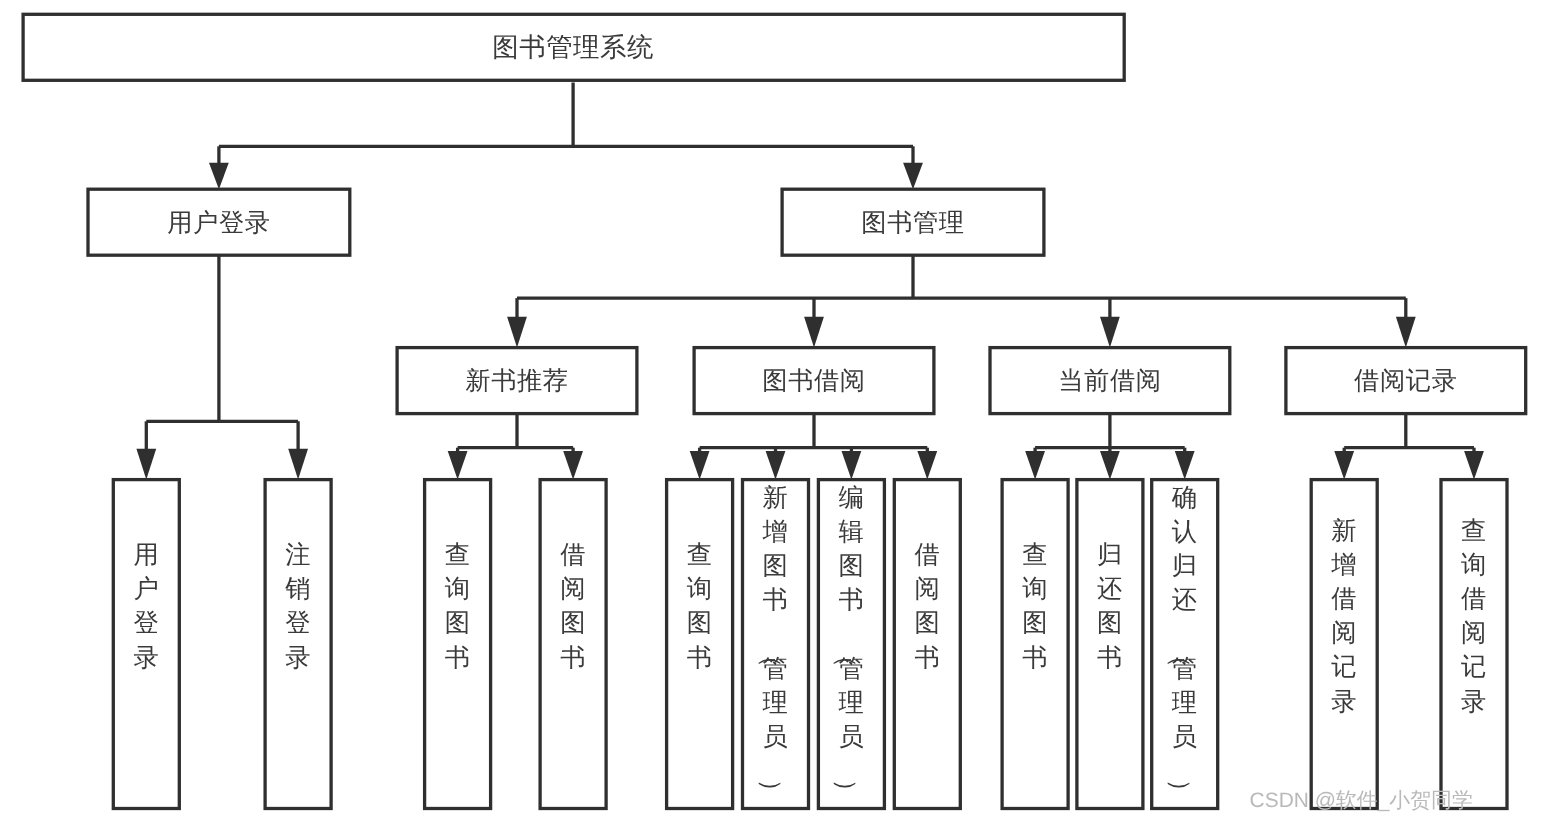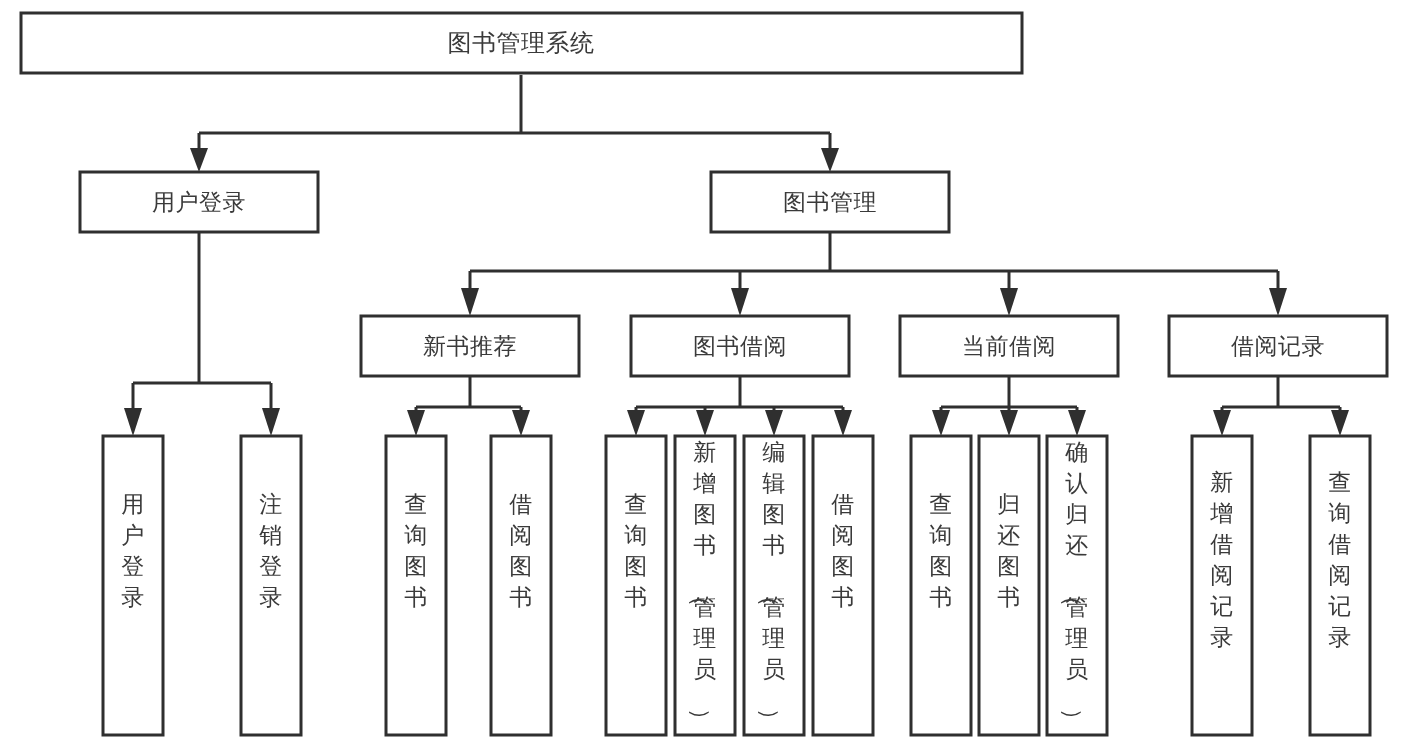--- a/index.html
+++ b/index.html
@@ -248,13 +248,14 @@
       <text class="leaf-label" x="1222" y="490"><tspan x="1222" y="490" text-anchor="middle">新</tspan><tspan x="1222" y="521" text-anchor="middle">增</tspan><tspan x="1222" y="552" text-anchor="middle">借</tspan><tspan x="1222" y="583" text-anchor="middle">阅</tspan><tspan x="1222" y="614" text-anchor="middle">记</tspan><tspan x="1222" y="645" text-anchor="middle">录</tspan></text>
     </g>
 
     <g>
       <rect class="node-rect" x="1310" y="436" width="60" height="299"></rect>
       <text class="leaf-label" x="1340" y="490"><tspan x="1340" y="490" text-anchor="middle">查</tspan><tspan x="1340" y="521" text-anchor="middle">询</tspan><tspan x="1340" y="552" text-anchor="middle">借</tspan><tspan x="1340" y="583" text-anchor="middle">阅</tspan><tspan x="1340" y="614" text-anchor="middle">记</tspan><tspan x="1340" y="645" text-anchor="middle">录</tspan></text>
     </g>
 
   </svg>
 
+  <div class="watermark">CSDN @软件_小贺同学</div>
 </div>
 
 </body></html>

